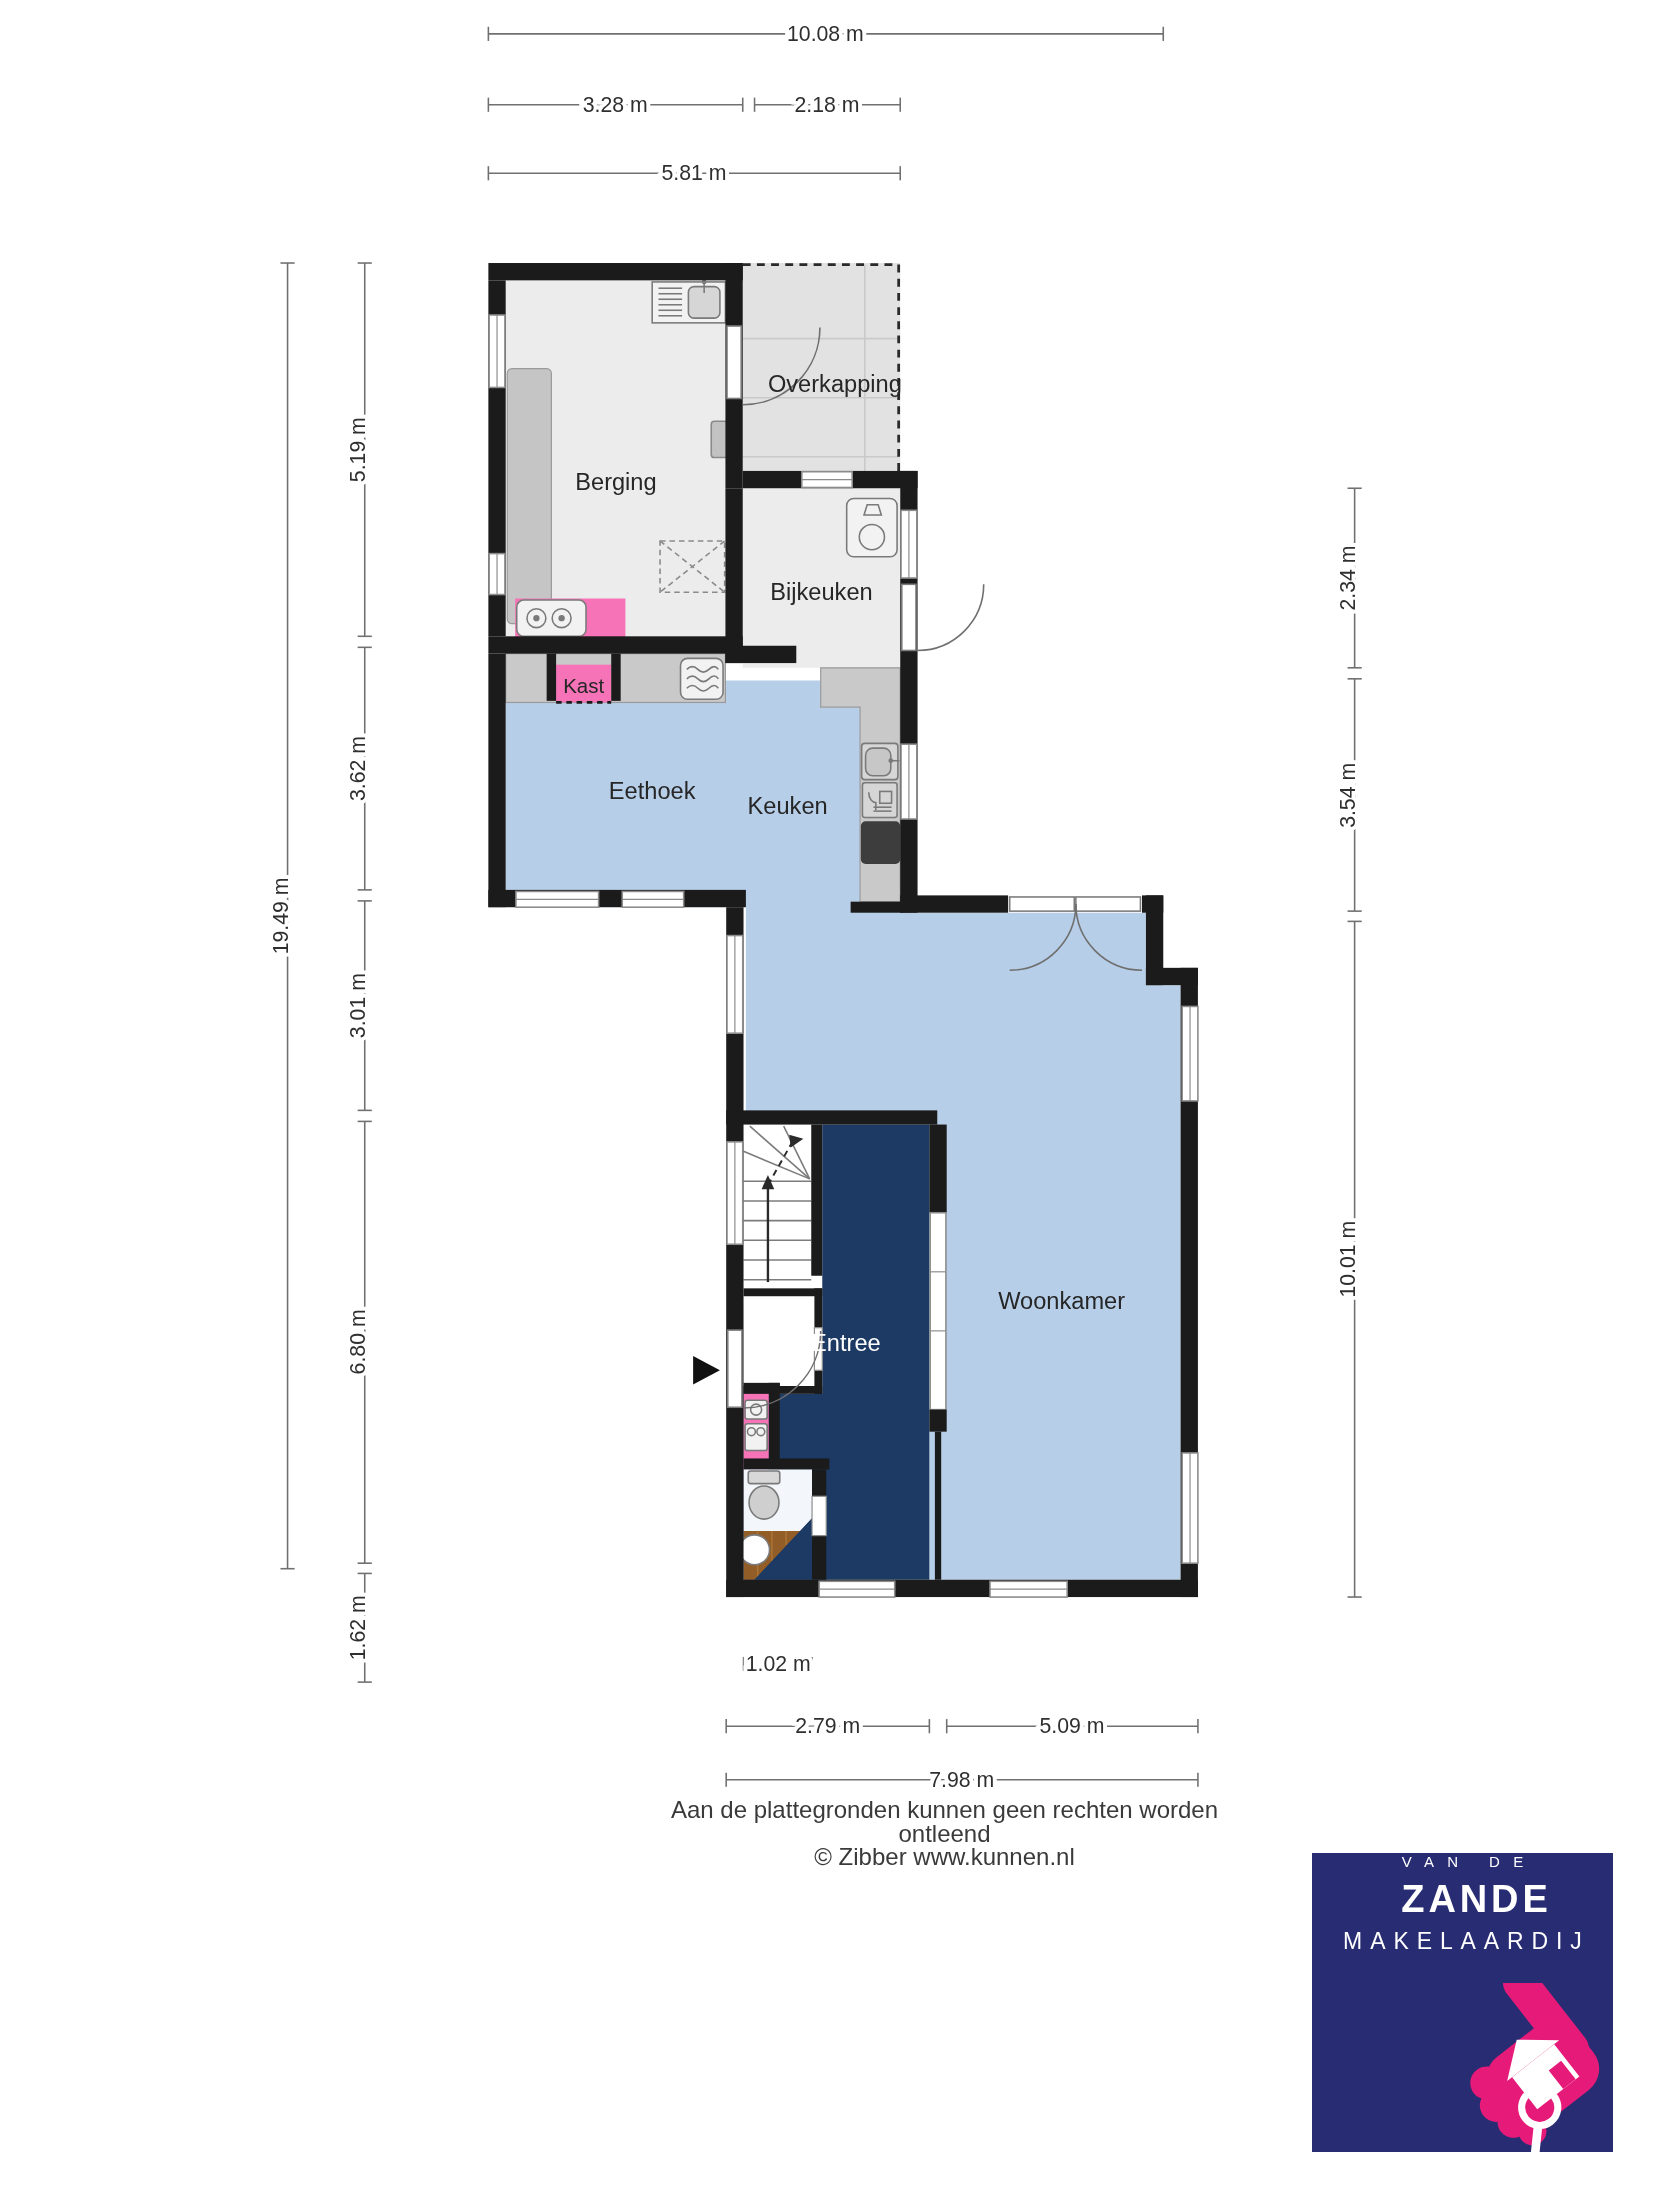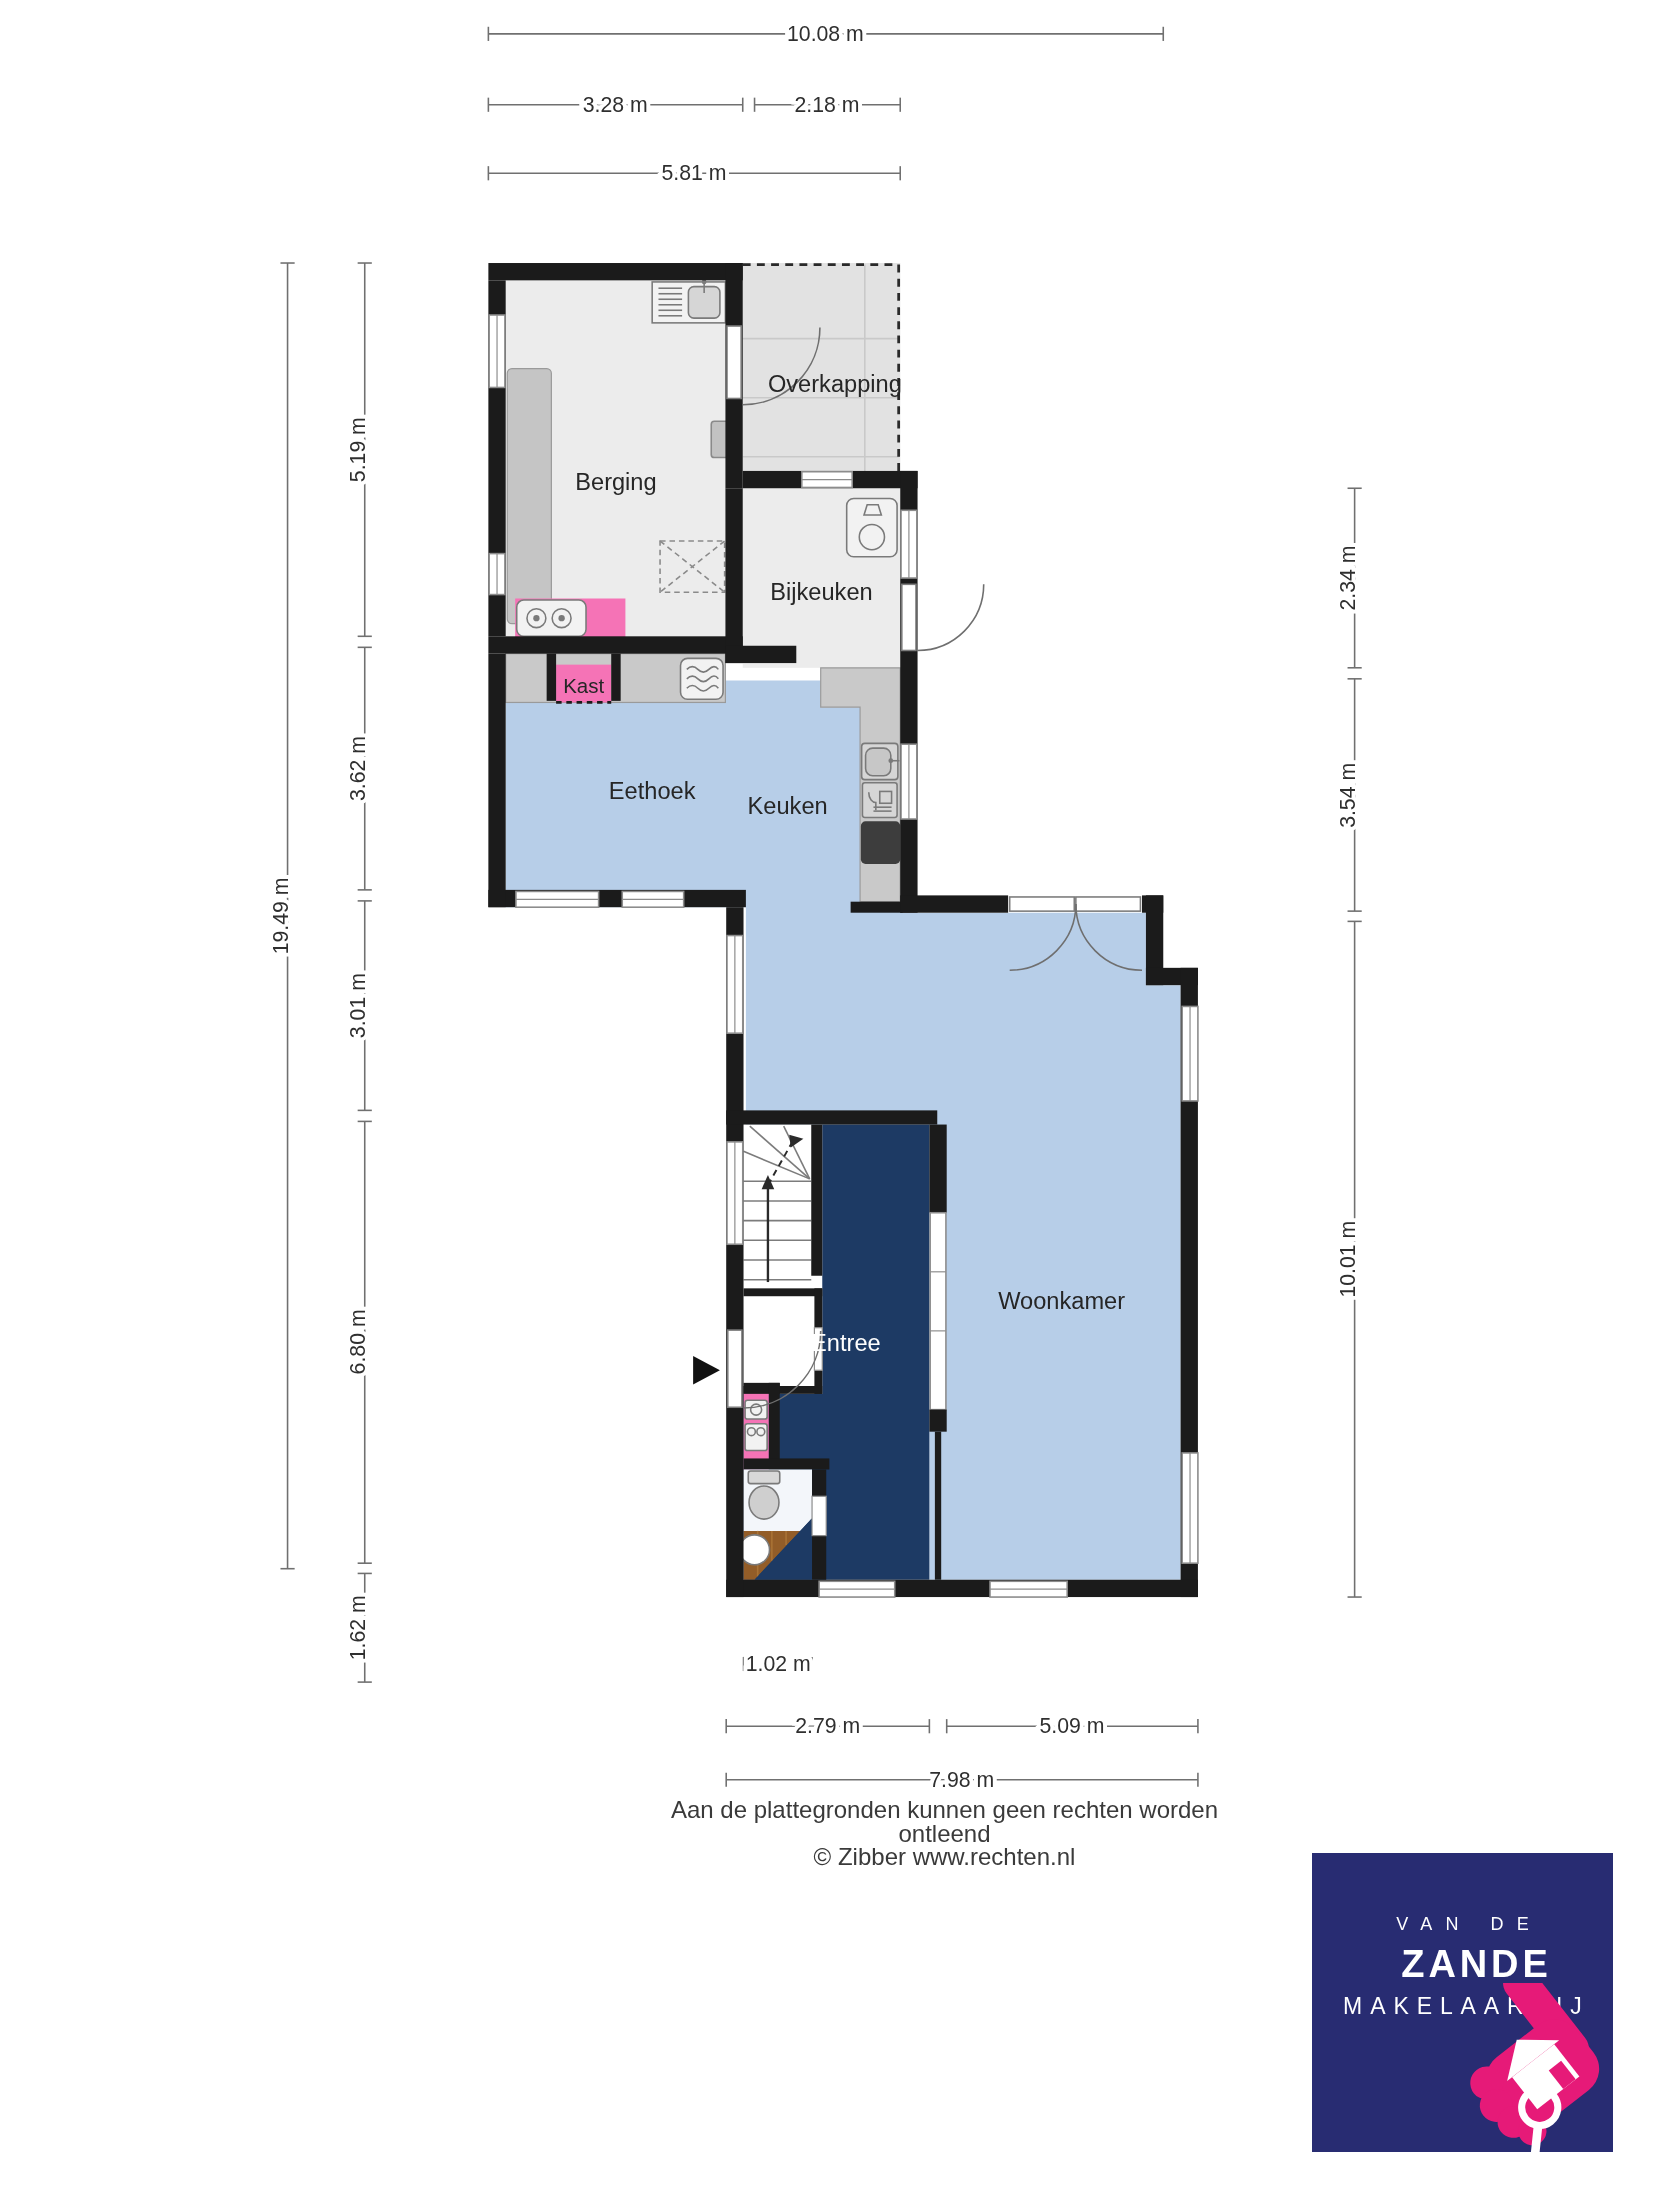--- a/index.html
+++ b/index.html
@@ -35,21 +35,21 @@
   .stair{stroke:#7c7c7c;stroke-width:2;fill:none;}
   .dim line{stroke:var(--dim-line);stroke-width:2;}
   .dlabel{font-size:27px;fill:var(--dim-text);text-anchor:middle;
           paint-order:stroke;stroke:#ffffff;stroke-width:10;}
   .rlabel{font-size:30px;fill:var(--label-text);text-anchor:middle;}
   .rlabel-s{font-size:26px;fill:var(--label-text);text-anchor:middle;}
   .footer{position:absolute;left:669px;top:1798px;width:551px;text-align:center;
           font-size:24px;line-height:23.6px;color:var(--footer-text);}
   .logo{position:absolute;left:1312px;top:1853px;width:301px;height:299px;
         background:var(--logo-navy);color:#fff;text-align:center;overflow:hidden;}
-  .logo-l1{margin-top:61px;font-size:18px;letter-spacing:13.4px;text-indent:13.4px;}
+  .logo-l1{font-size:15px;letter-spacing:13.4px;text-indent:13.4px;}
   .logo-l2{font-size:38px;font-weight:bold;letter-spacing:3.9px;line-height:58px;margin-left:28px;}
   .logo-l3{font-size:23px;letter-spacing:7.9px;text-indent:7.9px;}
   .logo-art{position:absolute;right:0;bottom:0;width:165px;height:169px;}
 </style>
 </head>
 <body>
 
 <div class="page">
 <svg width="1654" height="2205" viewBox="0 0 2100 2800">
 
@@ -419,21 +419,21 @@
           <line x1="922" y1="2251" x2="922" y2="2269"></line>
           <line x1="1521" y1="2251" x2="1521" y2="2269"></line>
       <text class="dlabel" x="1221" y="2269">7.98 m</text>
         </g>
   </g>
 </svg>
 
 
 <div class="footer">
   <div>Aan de plattegronden kunnen geen rechten worden ontleend</div>
-  <div>© Zibber www.rechten.nl</div>
+  <div>© Zibber www.kunnen.nl</div>
 </div>
 
 
 <div class="logo">
   <div class="logo-l1">VAN DE</div>
   <div class="logo-l2">ZANDE</div>
   <div class="logo-l3">MAKELAARDIJ</div>
   <svg class="logo-art" viewBox="0 0 210 215">
     <g transform="rotate(-38 130 120)">
       <rect x="152" y="-20" width="44" height="150" rx="22" fill="var(--logo-pink)"></rect>

